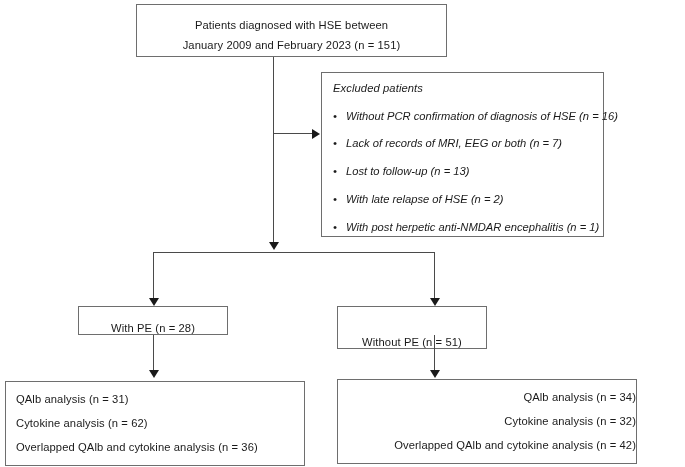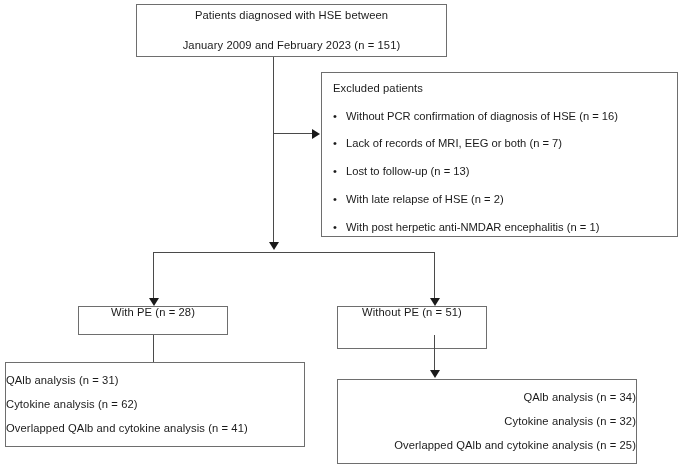--- a/index.html
+++ b/index.html
@@ -26,21 +26,21 @@
     border: 1px solid #6e6e6e;
     background: #ffffff;
     font-size: 11.2px;
     line-height: 1.0;
     color: #1a1a1a;
   }
   .fbox-center {
     display: flex;
     flex-direction: column;
     align-items: center;
-    justify-content: space-between;
+    justify-content: flex-end;
   }
   .fbox-left {
     display: flex;
     flex-direction: column;
     justify-content: center;
   }
   .tline {
     white-space: nowrap;
     letter-spacing: 0.1px;
   }
@@ -51,23 +51,24 @@
     top: 4px;
     width: 311px;
     height: 53px;
   }
   #box-top .tline { margin: 4.5px 0; }
 
   
   #box-excluded {
     left: 321px;
     top: 72px;
-    width: 357px;
+    width: 283px;
     height: 165px;
     padding: 10px 0 0 11px;
+    font-style: italic;
   }
   #box-excluded .tline { margin-bottom: 16.5px; }
   .bullet-row {
     display: flex;
     align-items: baseline;
     margin-bottom: 16.5px;
     white-space: nowrap;
   }
   .bullet-dot {
     display: inline-block;
@@ -87,24 +88,24 @@
   #box-withoutpe {
     left: 337px;
     top: 306px;
     width: 150px;
     height: 43px;
   }
 
   
   #box-analysis-left {
     left: 5px;
-    top: 362px;
+    top: 381px;
     width: 300px;
     height: 85px;
-    padding-left: 0;
+    padding-left: 10px;
   }
   #box-analysis-right {
     left: 337px;
     top: 379px;
     width: 300px;
     height: 85px;
     padding-left: 10px;
     align-items: flex-end;
   }
   .fbox-left .tline { margin: 6.5px 0; }
@@ -196,22 +197,22 @@
 
   <div class="vline" style="left:153px; top:335px; height:37px;"></div>
   <div class="arrow-down" style="left:149px; top:370px;"></div>
 
   <div class="vline" style="left:434px; top:335px; height:37px;"></div>
   <div class="arrow-down" style="left:430px; top:370px;"></div>
 
   <div class="fbox fbox-left" id="box-analysis-left">
     <div class="tline">QAlb analysis (n = 31)</div>
     <div class="tline">Cytokine analysis (n = 62)</div>
-    <div class="tline">Overlapped QAlb and cytokine analysis (n = 41)</div>
+    <div class="tline">Overlapped QAlb and cytokine analysis (n = 36)</div>
   </div>
 
   <div class="fbox fbox-left" id="box-analysis-right">
     <div class="tline">QAlb analysis (n = 34)</div>
     <div class="tline">Cytokine analysis (n = 32)</div>
-    <div class="tline">Overlapped QAlb and cytokine analysis (n = 25)</div>
+    <div class="tline">Overlapped QAlb and cytokine analysis (n = 42)</div>
   </div>
 
 </div>
 
 </body></html>

